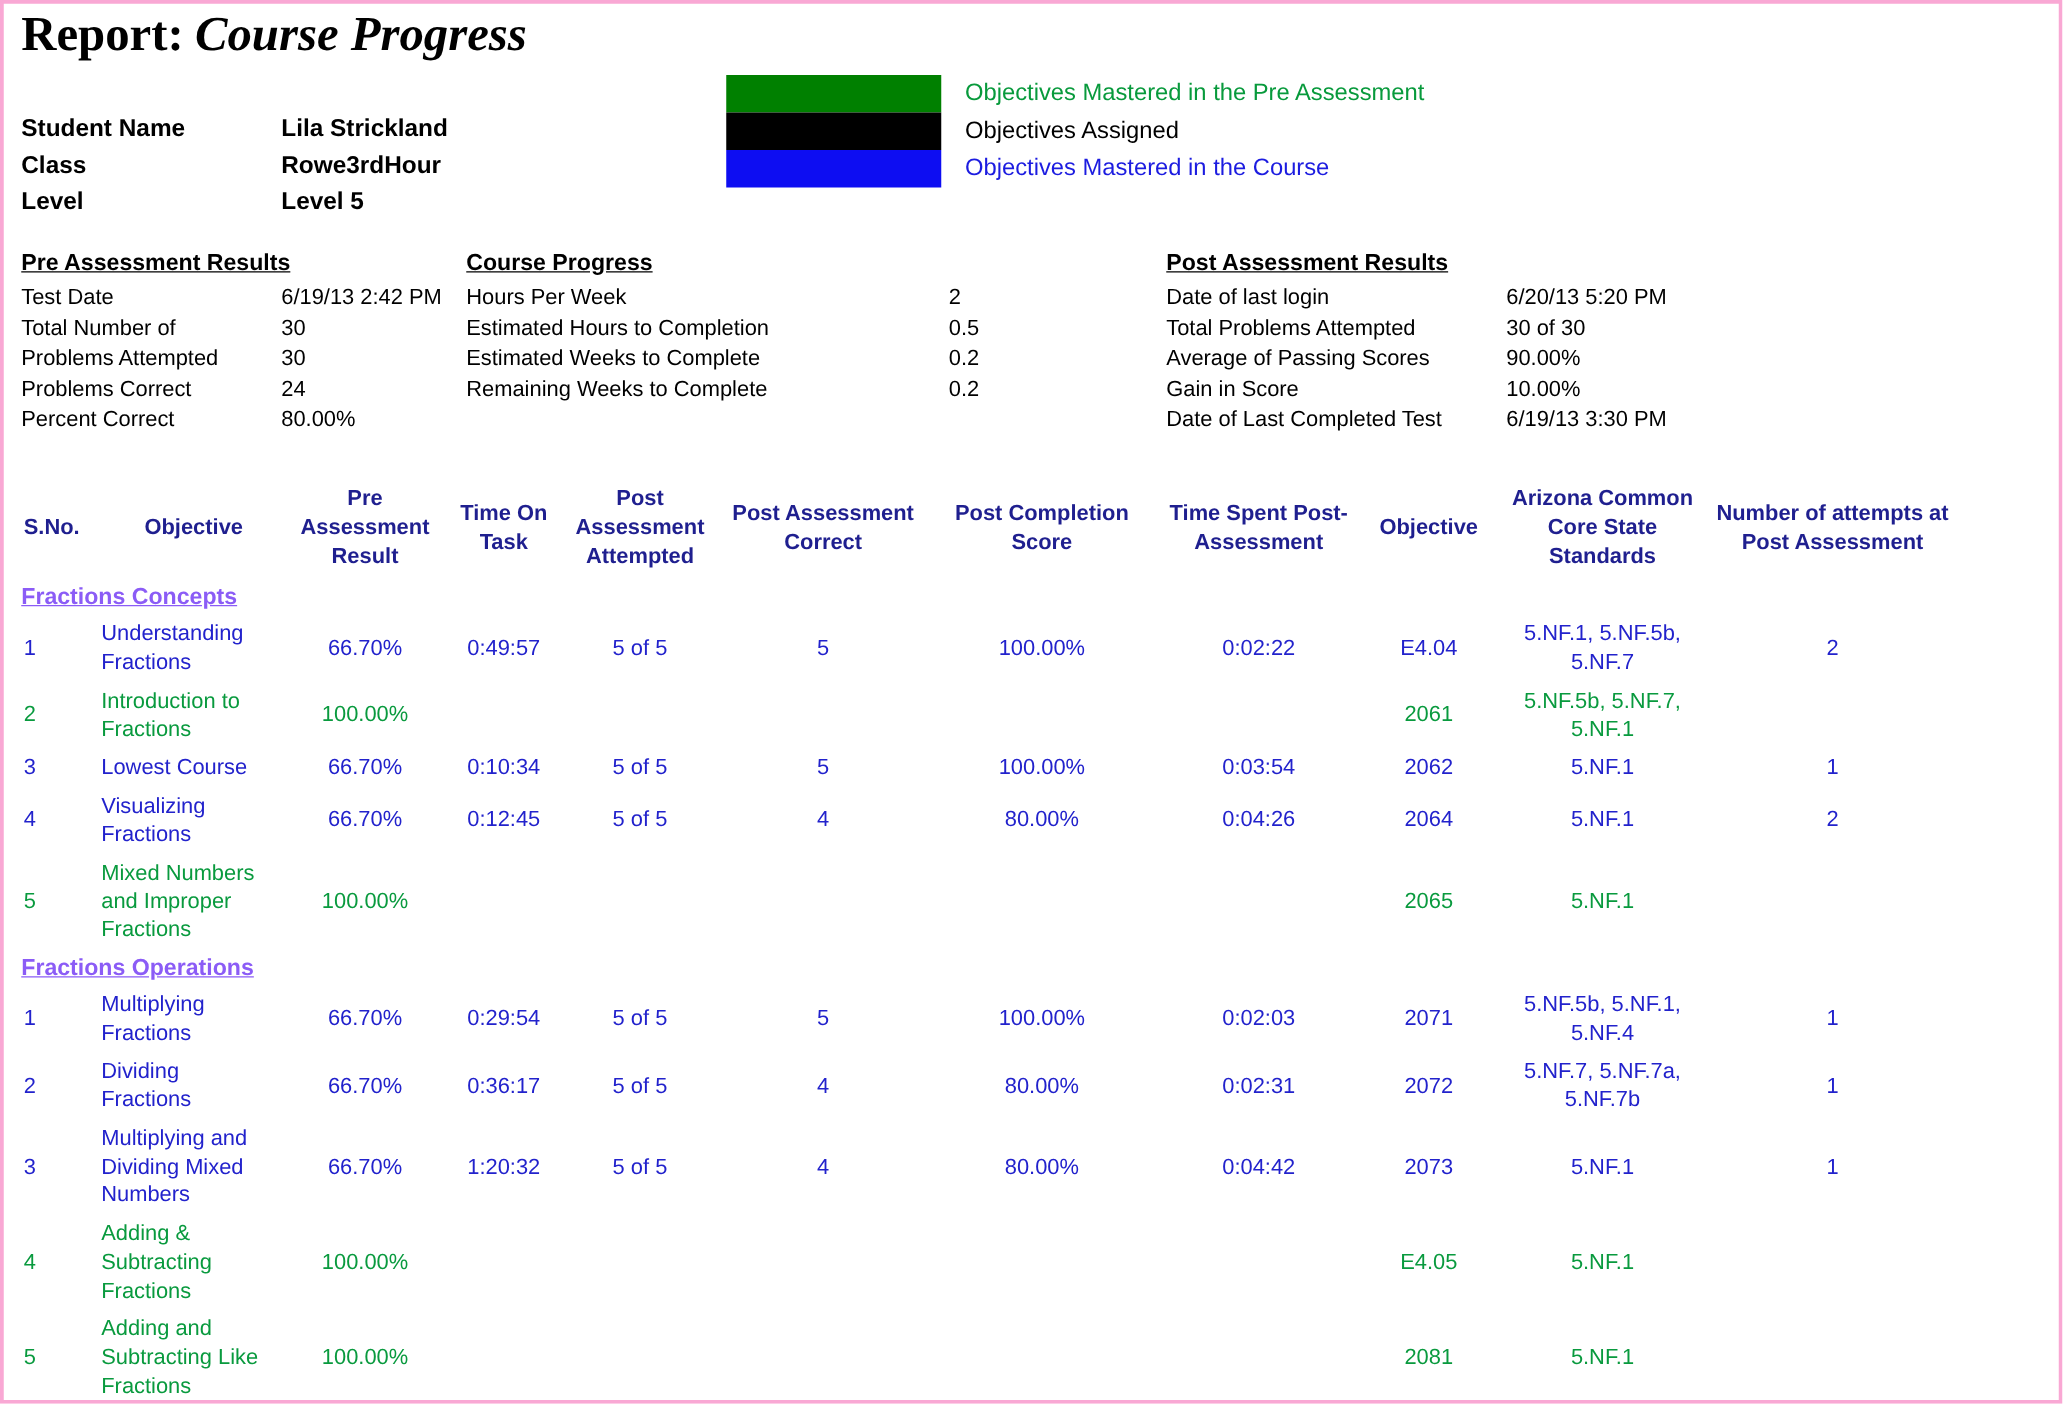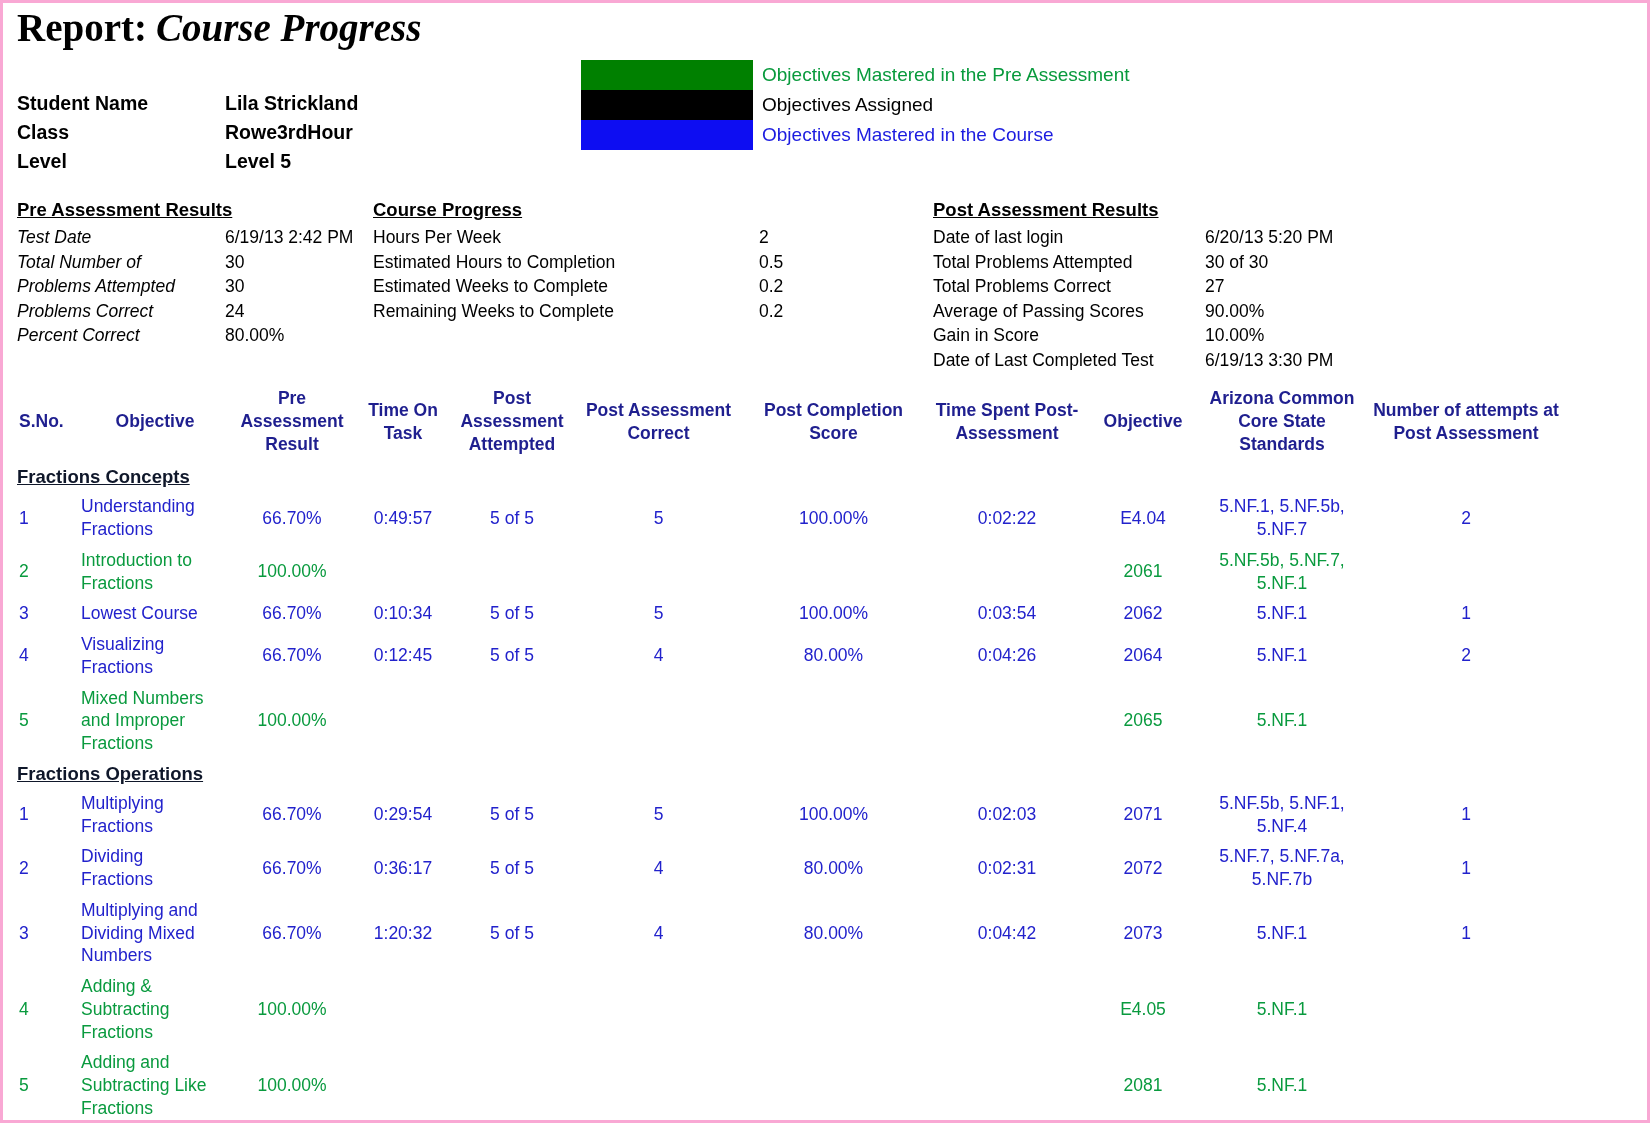--- a/index.html
+++ b/index.html
@@ -21,58 +21,58 @@
   }
   .report-title .course-name{font-style:italic;margin-left:9px;}
 
   
   .legend{position:absolute;left:578px;top:57px;}
   .legend-item{display:flex;align-items:center;height:30px;}
   .legend-swatch{width:172px;height:30px;flex:0 0 172px;}
   .sw-green{background:#008000;}
   .sw-blue{background:#0d0df2;}
   .sw-black{background:#000000;}
-  .legend-label{font-size:19px;padding-left:9px;white-space:nowrap;}
+  .legend-label{font-size:19px;padding-left:19px;white-space:nowrap;}
   .lg-green{color:#089a3c;}
   .lg-blue{color:#1c1ce0;}
   .lg-black{color:#000;}
 
   
   .student{position:absolute;left:14px;top:86px;font-size:19.5px;font-weight:bold;}
   .student-row{display:flex;line-height:29px;}
   .student-label{width:208px;}
 
   
   .summary-section{position:absolute;top:194px;font-size:17.5px;}
   .sec-pre{left:14px;width:352px;}
   .sec-course{left:370px;width:555px;}
   .sec-post{left:930px;width:570px;}
   .sec-title{font-size:18.5px;font-weight:bold;text-decoration:underline;line-height:25px;margin-bottom:3px;}
   .kv-row{display:flex;line-height:24.5px;}
-  .sec-pre .kv-label{width:208px;flex:0 0 208px;font-style:italic;}
+  .sec-pre .kv-label{width:208px;flex:0 0 208px;}
   .sec-course .kv-label{width:386px;flex:0 0 386px;}
   .sec-post .kv-label{width:272px;flex:0 0 272px;}
   .kv-value{white-space:nowrap;}
 
   
   table.objectives{
     position:absolute;left:14px;top:378px;
     width:1544px;table-layout:fixed;border-collapse:collapse;
     font-size:17.5px;
   }
   th{
     color:#1f1f8f;font-weight:bold;text-align:center;vertical-align:middle;
     padding:6px 2px;line-height:1.32;
   }
   th.col-sno{text-align:left;}
   td{padding:4px 2px;line-height:1.3;vertical-align:middle;text-align:center;word-wrap:break-word;}
   td.col-sno{text-align:left;}
   td.col-objective{text-align:left;padding-right:20px;}
   tr.group-row td{padding:3px 0 2px 0;text-align:left;}
-  .group-name{color:#0f172a;font-weight:bold;font-size:18.5px;text-decoration:underline;white-space:nowrap;}
+  .group-name{color:#8b5cf6;font-weight:bold;font-size:18.5px;text-decoration:underline;white-space:nowrap;}
   tr.row-blue td{color:#2222cc;}
   tr.row-green td{color:#099a3e;}
 </style>
 </head>
 <body>
 
 <div class="page">
 
   <div class="report-title">
     <span>Report:</span><span class="course-name">Course Progress</span>
@@ -154,24 +154,20 @@
 
   <div class="summary-section sec-post">
     <div class="sec-title">Post Assessment Results</div>
     <div class="kv-row">
       <span class="kv-label">Date of last login</span>
       <span class="kv-value">6/20/13 5:20 PM</span>
     </div>
     <div class="kv-row">
       <span class="kv-label">Total Problems Attempted</span>
       <span class="kv-value">30 of 30</span>
-    </div>
-    <div class="kv-row">
-      <span class="kv-label">Total Problems Correct</span>
-      <span class="kv-value">27</span>
     </div>
     <div class="kv-row">
       <span class="kv-label">Average of Passing Scores</span>
       <span class="kv-value">90.00%</span>
     </div>
     <div class="kv-row">
       <span class="kv-label">Gain in Score</span>
       <span class="kv-value">10.00%</span>
     </div>
     <div class="kv-row">

